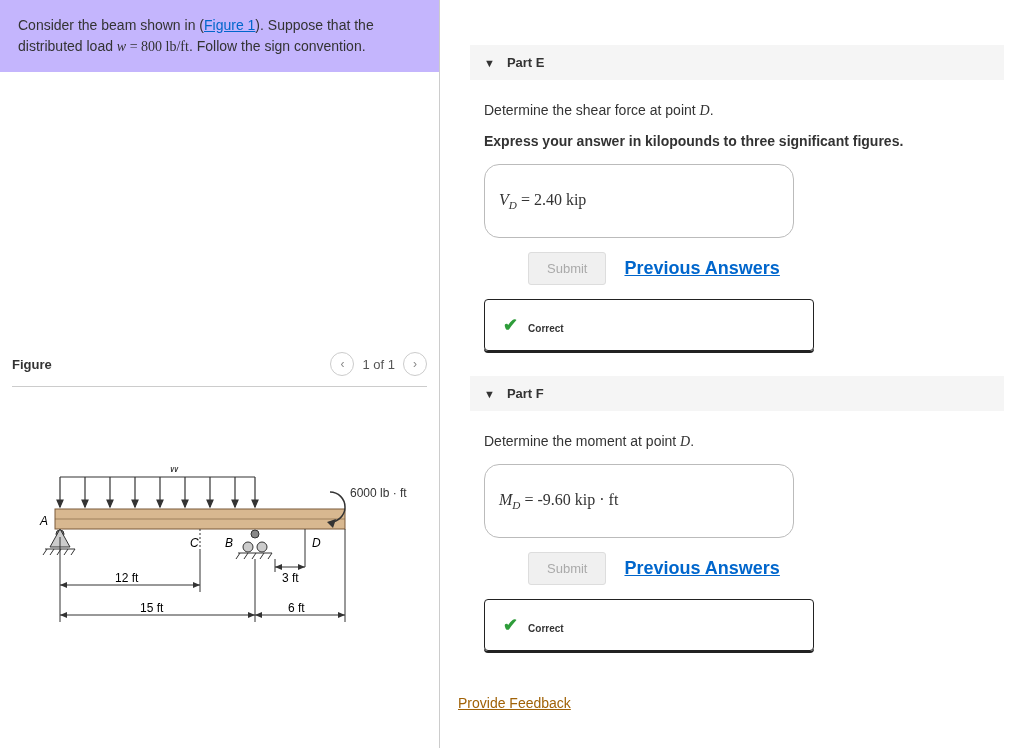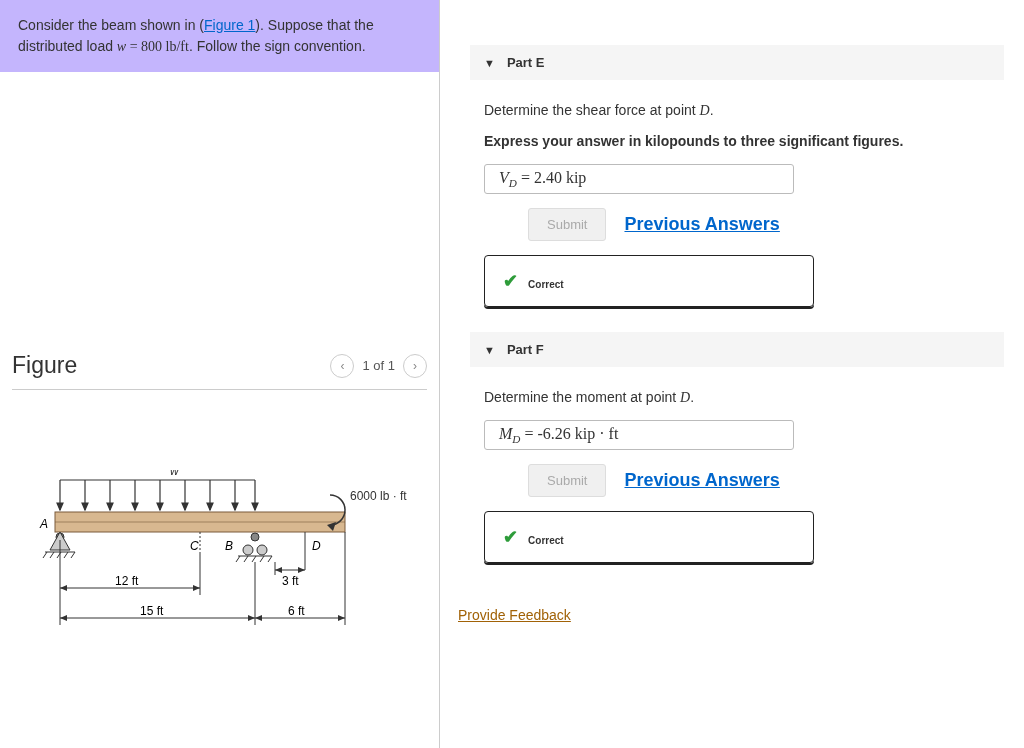--- a/index.html
+++ b/index.html
@@ -3,34 +3,34 @@
 <meta charset="utf-8">
 <style>
   * { box-sizing: border-box; margin: 0; padding: 0; }
   body { font-family: Arial, Helvetica, sans-serif; font-size: 14px; color: #333; background: #fff; width: 1024px; height: 748px; position: relative; }
   .container { display: flex; height: 100%; }
   .left-col { width: 440px; padding: 0; border-right: 1px solid #ccc; }
   .right-col { flex: 1; padding: 0 20px 0 30px; }
   .problem-box { background: #c4b5fd; padding: 15px 18px; margin: 0 0 20px 0; line-height: 1.5; }
   .problem-box a { color: #0066cc; text-decoration: underline; }
   .figure-header { display: flex; justify-content: space-between; align-items: center; padding: 0 12px; margin-top: 280px; }
-  .figure-header h3 { font-size: 23px; font-weight: normal; }
+  .figure-header h3 { font-size: 13px; font-weight: bold; }
   .pager { display: flex; align-items: center; gap: 8px; font-size: 13px; color: #555; }
   .pager-btn { width: 24px; height: 24px; border: 1px solid #ccc; border-radius: 50%; background: #fff; display: inline-flex; align-items: center; justify-content: center; color: #888; cursor: pointer; font-size: 12px; }
   .figure-hr { border: none; border-top: 1px solid #ccc; margin: 10px 12px 20px 12px; }
   .figure-image { padding: 60px 20px 20px 30px; }
   
   .part-section { margin-top: 45px; }
   .part-header { display: flex; align-items: center; gap: 12px; background: #f5f5f5; padding: 10px 14px; margin-bottom: 20px; }
   .part-header .caret { font-size: 11px; color: #333; }
   .part-header h4 { font-size: 13px; font-weight: bold; }
   .part-body { padding: 0 14px; }
   .part-body p { margin-bottom: 10px; line-height: 1.5; }
   .bold-line { font-weight: bold; }
-  .answer-box { border: 1px solid #bbb; border-radius: 3px; padding: 4px 14px; margin: 12px 0; font-family: 'Times New Roman', serif; font-size: 16px; width: 310px; background: #fff; }
+  .answer-box { border: 1px solid #bbb; border-radius: 15px; padding: 26px 14px; margin: 12px 0; font-family: 'Times New Roman', serif; font-size: 16px; width: 310px; background: #fff; }
   .answer-box .var { font-style: italic; }
   .answer-box sub { font-size: 0.7em; font-style: italic; }
   .submit-row { display: flex; align-items: center; gap: 18px; margin: 14px 0; padding-left: 44px; }
   .submit-btn { background: #f0f0f0; border: 1px solid #ddd; color: #aaa; padding: 8px 18px; border-radius: 3px; font-size: 13px; cursor: default; }
   .prev-link { color: #0066cc; text-decoration: underline; font-size: 18px; font-weight: bold; }
   .correct-box { border: 1.5px solid #222; border-radius: 4px; padding: 14px 18px; width: 330px; display: flex; align-items: center; gap: 10px; margin: 14px 0; box-shadow: 0 2px 0 #222;}
   .check-icon { color: #2e9c3a; font-size: 18px; font-weight: bold; }
   .correct-box span.txt { font-weight: bold; font-size: 10px; margin-top: 6px; }
   .feedback-link { color: #a16207; text-decoration: underline; font-size: 14px; display: inline-block; margin-top: 30px; margin-left: -12px; }
   
@@ -172,21 +172,21 @@
 
     
     <div class="part-section" style="margin-top:25px;">
       <div class="part-header">
         <span class="caret">▼</span>
         <h4>Part F</h4>
       </div>
       <div class="part-body">
         <p>Determine the moment at point <span style="font-style:italic;font-family:'Times New Roman',serif;">D</span>.</p>
         <div class="answer-box">
-          <span class="var">M</span><sub>D</sub><span> = </span><span>-6.26</span><span> kip · ft</span>
+          <span class="var">M</span><sub>D</sub><span> = </span><span>-9.60</span><span> kip · ft</span>
         </div>
         <div class="submit-row">
           <button class="submit-btn">Submit</button>
           <a href="#" class="prev-link">Previous Answers</a>
         </div>
         <div class="correct-box">
           <span class="check-icon">✔</span>
           <span class="txt">Correct</span>
         </div>
       </div>

